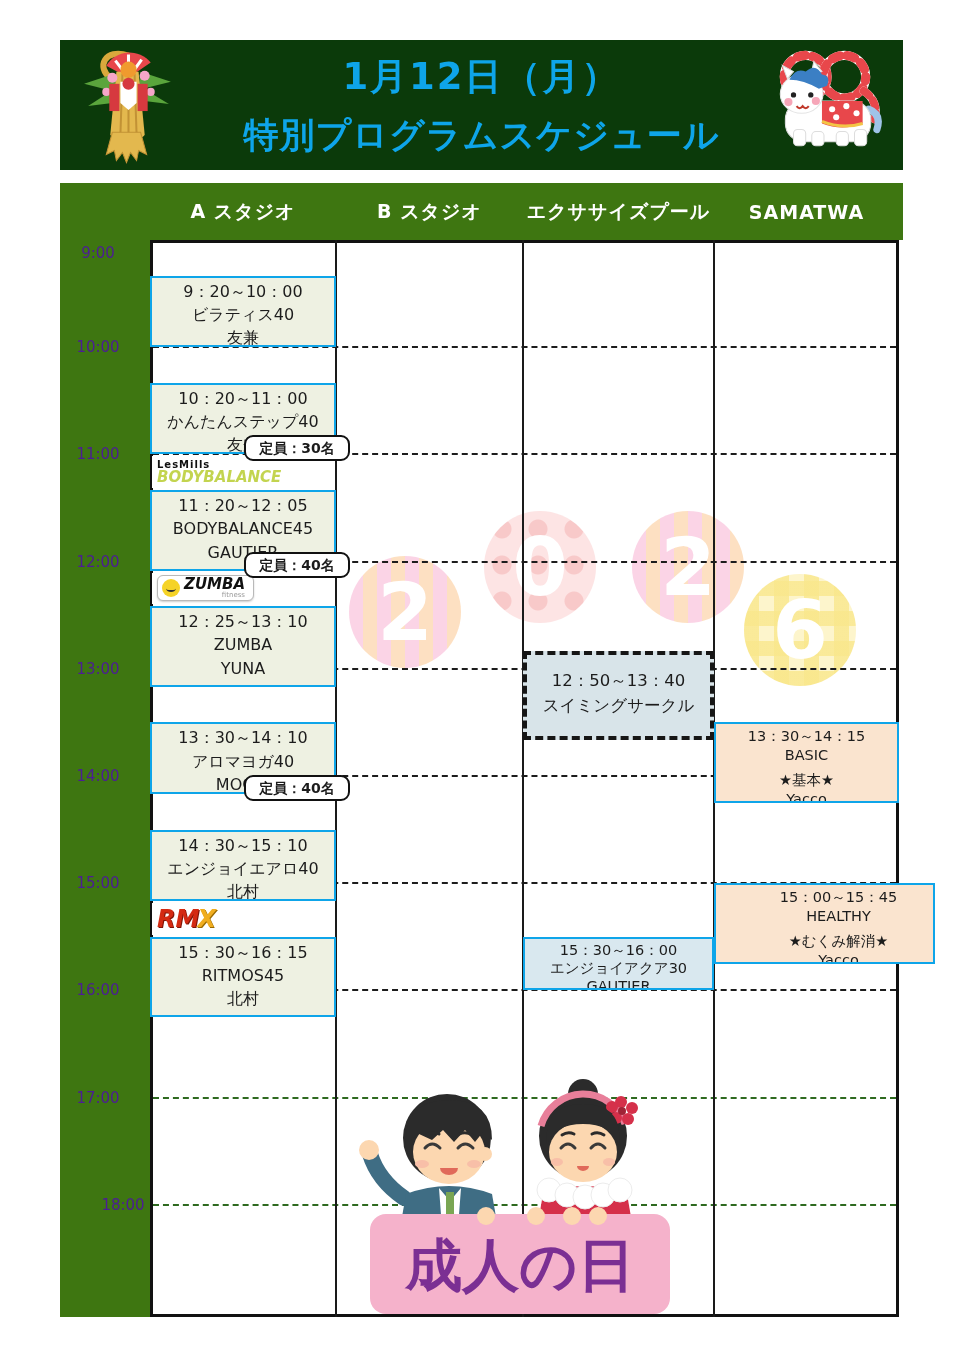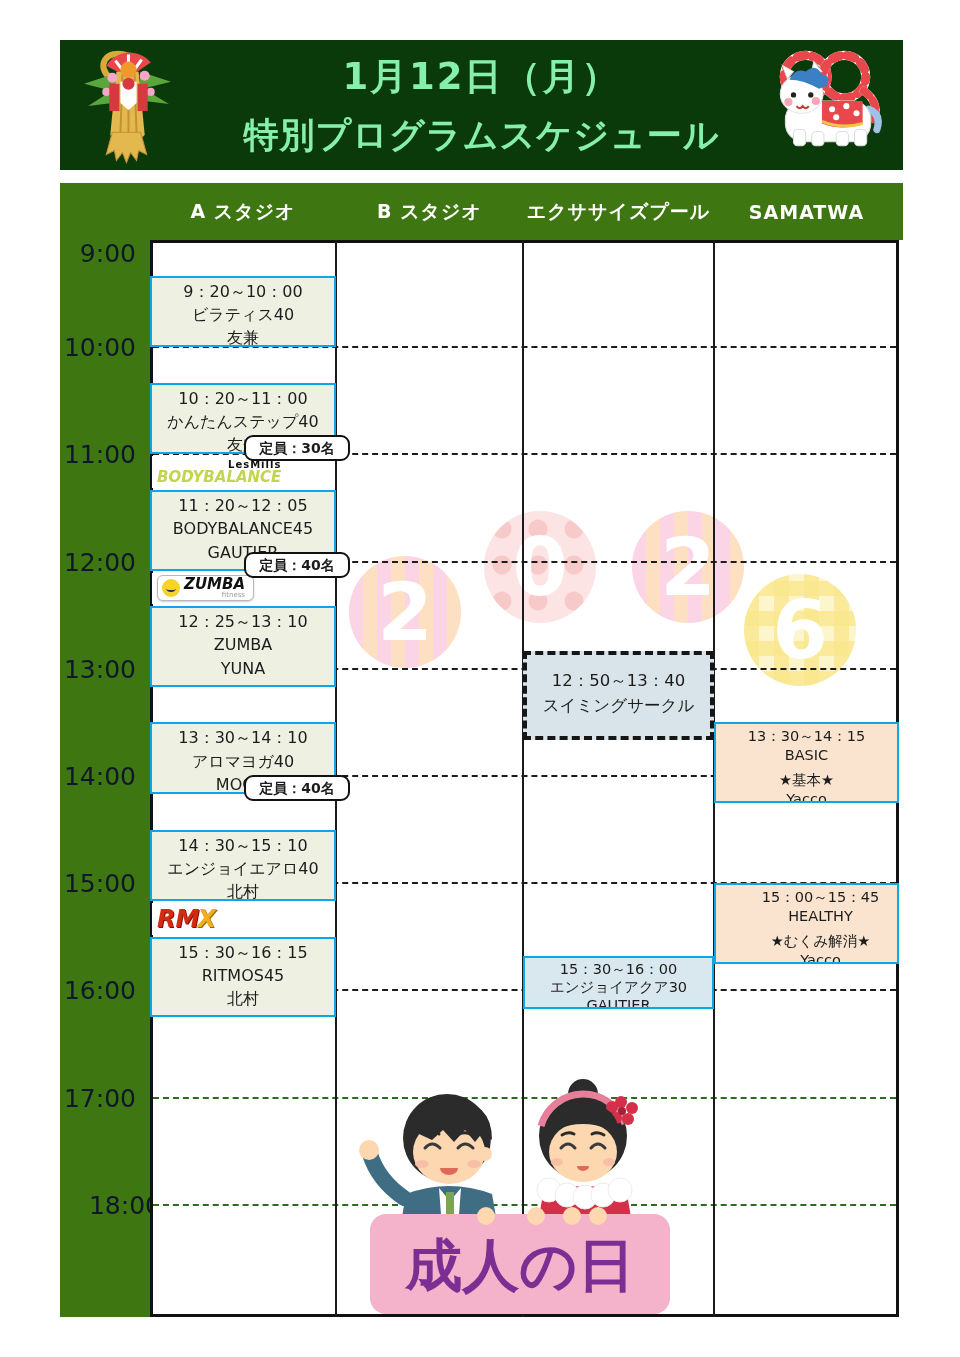--- a/index.html
+++ b/index.html
@@ -1,30 +1,30 @@
 <!DOCTYPE html>
 <html style="--title-bg: #0b3a0a; --band-bg: #3e7611; --cell-green: #eef1e2; --cell-peach: #fae4cf; --cell-blue: #d9e8ef; --pool-dash-bg: #d8e4e9; --badge-border: #111111;"><head>
 <meta charset="utf-8">
 <style>
   html,body{margin:0;padding:0;background:#fff;}
   .page{position:relative;width:960px;height:1357px;background:#fff;overflow:hidden;
         font-family:"DejaVu Sans","Liberation Sans",sans-serif;color:#1c1c1c;}
   
   .title-box{position:absolute;left:60px;top:40px;width:843px;height:130px;background:var(--title-bg);}
   .title-lines{position:absolute;left:0;top:0;width:100%;height:100%;display:flex;flex-direction:column;
-        align-items:center;justify-content:center;gap:10px;color:#86efac;font-weight:900;}
+        align-items:center;justify-content:center;gap:10px;color:#0ea5e9;font-weight:900;}
   .title-l1{font-size:37px;letter-spacing:2px;}
   .title-l2{font-size:35px;letter-spacing:1px;}
   .deco{position:absolute;top:0;}
   
   .band{position:absolute;left:60px;top:183px;width:843px;height:57px;background:var(--band-bg);}
   .col-head{position:absolute;top:0;height:57px;display:flex;align-items:center;justify-content:center;
         color:#fff;font-weight:bold;font-size:19px;letter-spacing:1px;white-space:nowrap;}
   .time-col{position:absolute;left:60px;top:240px;width:90px;height:1077px;background:var(--band-bg);}
-  .time-label{position:absolute;left:60px;width:76px;text-align:right;color:#0f172a;font-size:25px;
+  .time-label{position:absolute;left:60px;width:76px;text-align:center;color:#4c1d95;font-size:15px;
         transform:translateY(-50%);}
   
   .grid{position:absolute;left:150px;top:240px;width:749px;height:1077px;background:#fff;
         box-shadow:inset 0 0 0 3px #111;}
   .vline{position:absolute;top:0;bottom:0;width:2px;background:#1a1a1a;z-index:3;}
   .hour-line{position:absolute;left:3px;right:3px;height:0;border-top:2px dashed #1c1c1c;z-index:2;}
   .ycircle{position:absolute;width:112px;height:112px;border-radius:50%;z-index:1;display:flex;
         align-items:center;justify-content:center;font-size:80px;font-weight:900;color:#fff;}
   .ycircle.stripes{background:repeating-linear-gradient(90deg,#fbd4e6 0 14px,#fde0c2 14px 28px);}
   .ycircle.dots{background:radial-gradient(#f8c9c9 9px,rgba(0,0,0,0) 10px) 0 0/36px 36px,#fde4e4;}
@@ -37,21 +37,21 @@
   .ev.peach{background:var(--cell-peach);font-size:14.5px;line-height:1.28;padding-top:3px;}
   .ev.blue{background:var(--cell-blue);font-size:14.5px;line-height:1.26;padding-top:2px;}
   .ev.blue-dashed{background:var(--pool-dash-bg);border:4px dashed #161616;font-size:16.5px;
         line-height:1.55;padding-top:13px;}
   .ev .tag{margin-top:7px;}
   .badge{position:absolute;width:102px;height:22px;line-height:22px;background:#fff;
         border:2px solid var(--badge-border);border-radius:9px;font-size:14px;font-weight:bold;
         text-align:center;z-index:6;}
   .logo-slot{position:absolute;display:flex;align-items:center;background:#fff;z-index:4;padding-left:5px;
         box-sizing:border-box;}
-  .lm1{font-size:10px;font-weight:900;letter-spacing:1px;color:#111;text-align:right;}
+  .lm1{font-size:10px;font-weight:900;letter-spacing:1px;color:#111;}
   .lm2{font-size:15px;font-weight:900;font-style:italic;color:#c3d44f;margin-top:-2px;letter-spacing:0;}
   .zb{display:flex;align-items:center;gap:4px;border:1px solid #b9b9b9;border-radius:6px;background:#fff;
         padding:1px 8px 1px 4px;box-shadow:0 1px 2px rgba(0,0,0,.2);}
   .zface{width:18px;height:18px;border-radius:50%;background:#f5d327;position:relative;flex:0 0 auto;}
   .zface:after{content:"";position:absolute;left:4px;top:6px;width:10px;height:5px;
         border-bottom:2px solid #333;border-radius:50%;}
   .zt{display:flex;flex-direction:column;line-height:1;}
   .zname{font-size:15px;font-weight:900;font-style:italic;color:#111;}
   .zsub{font-size:7px;color:#9a9a9a;text-align:right;}
   .rmx{font-size:24px;font-weight:900;font-style:italic;}
@@ -210,32 +210,32 @@
       </div>
       <div class="ev green" style="left: 0px; width: 186px; top: 696.8px; height: 80.4px;">
         <div class="t">15：30～16：15</div>
         <div class="n">RITMOS45</div>
         <div class="i">北村</div>
       </div>
       <div class="ev blue-dashed" style="left: 373px; width: 191px; top: 410.933px; height: 89.3333px;">
         <div class="t">12：50～13：40</div>
         <div class="n">スイミングサークル</div>
       </div>
-      <div class="ev blue" style="left: 373px; width: 191px; top: 696.8px; height: 53.6px; margin-top: 19px;">
+      <div class="ev blue" style="left: 373px; width: 191px; top: 696.8px; height: 53.6px;">
         <div class="t">15：30～16：00</div>
         <div class="n">エンジョイアクア30</div>
         <div class="i">GAUTIER</div>
       </div>
       <div class="ev peach" style="left: 564px; width: 185px; top: 482.4px; height: 80.4px;">
         <div class="t">13：30～14：15</div>
         <div class="n">BASIC</div>
         <div class="tag">★基本★</div>
         <div class="i">Yacco</div>
       </div>
-      <div class="ev peach" style="left: 564px; width: 185px; top: 643.2px; height: 80.4px; padding-left: 28px;">
+      <div class="ev peach" style="left: 564px; width: 221px; top: 643.2px; height: 80.4px; padding-left: 28px;">
         <div class="t">15：00～15：45</div>
         <div class="n">HEALTHY</div>
         <div class="tag">★むくみ解消★</div>
         <div class="i">Yacco</div>
       </div>
       <div class="logo-slot" style="left: 2px; width: 182px; top: 216.4px; height: 31.7333px;">
         <div>
           <div class="lm1">LesMills</div>
           <div class="lm2">BODYBALANCE</div>
         </div>

